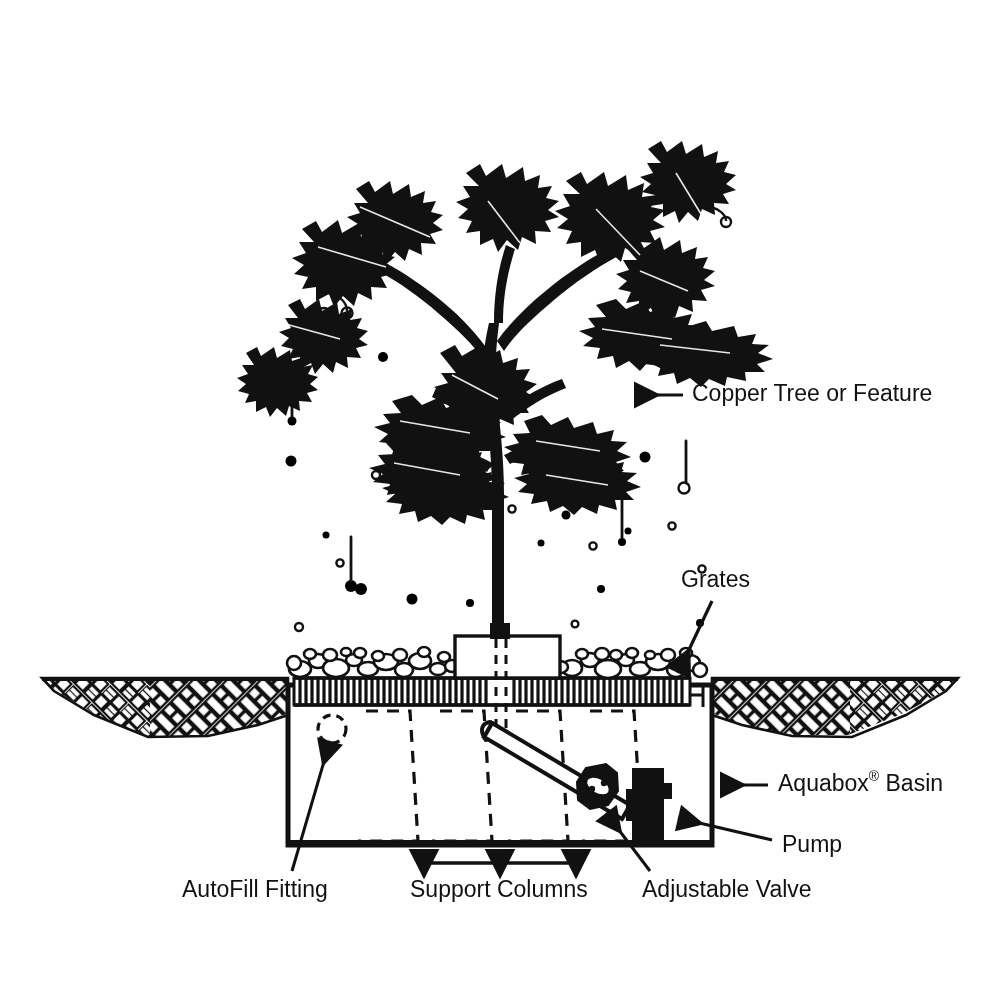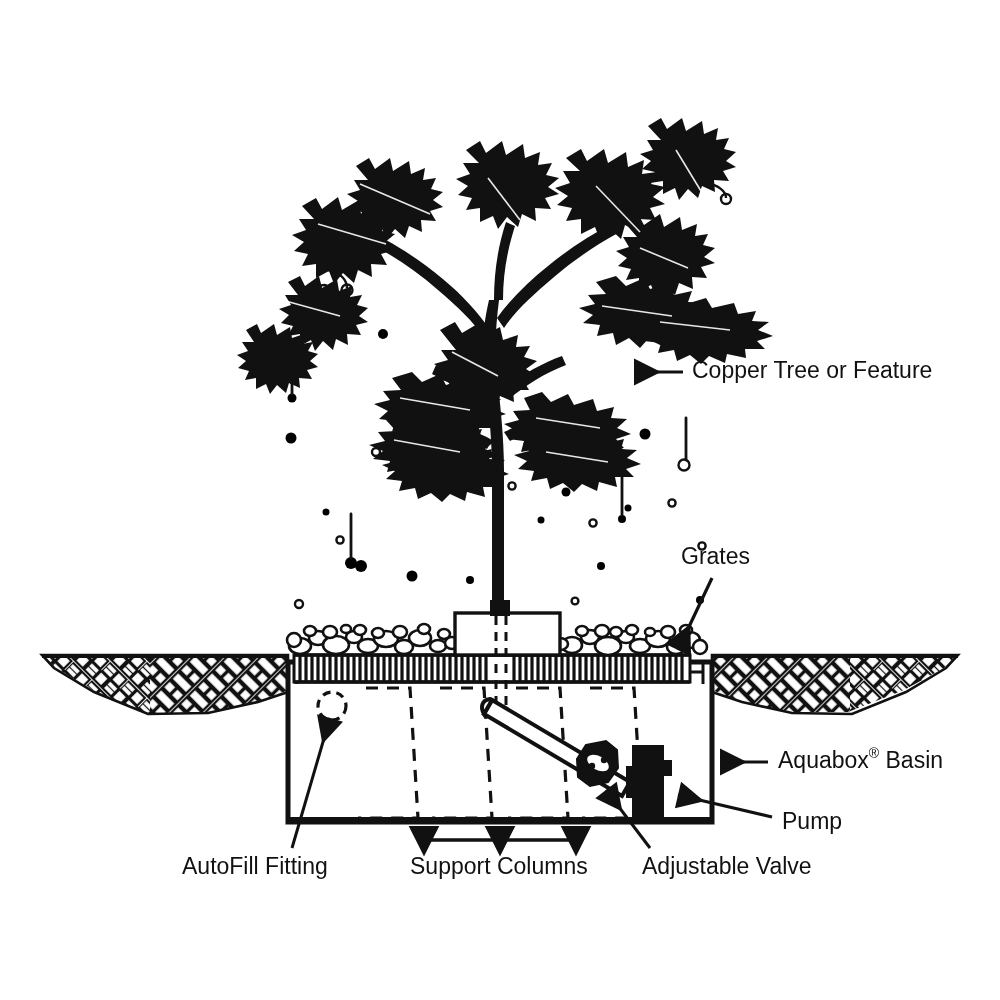--- a/index.html
+++ b/index.html
@@ -2,21 +2,21 @@
 <html><head>
 <meta charset="utf-8">
 <title>Aquabox Basin Diagram</title>
 <style>
   html,body{margin:0;padding:0;background:#ffffff;}
   body{
     width:1000px;height:1000px;overflow:hidden;
     font-family:"Liberation Sans", sans-serif;
     color:#111111;
   }
-  #diagram-root{position:relative;width:1000px;height:743px;background:#fff;}
+  #diagram-root{position:relative;width:1000px;height:743px;background:#fff;margin-top:23px;}
   svg#scene{position:absolute;inset:0;width:1000px;height:1000px;display:block;}
   .lbl{
     font-family:"Liberation Sans", sans-serif;
     font-size:23px;
     fill:#111111;
     dominant-baseline:middle;
   }
   .lbl-sup{font-size:14px;}
   .stroke{fill:none;stroke:#111111;}
 </style>

